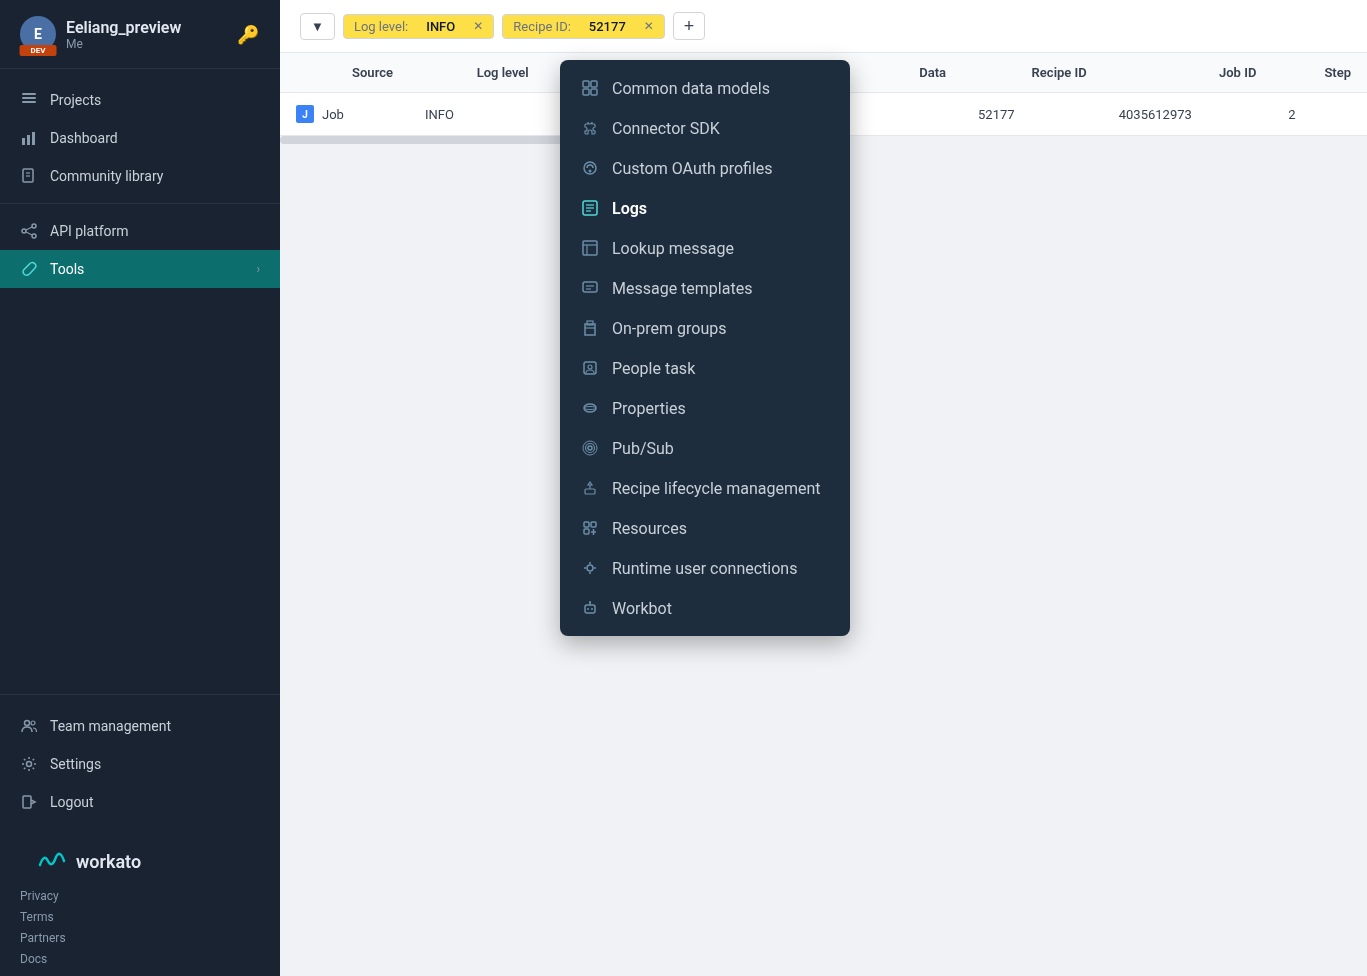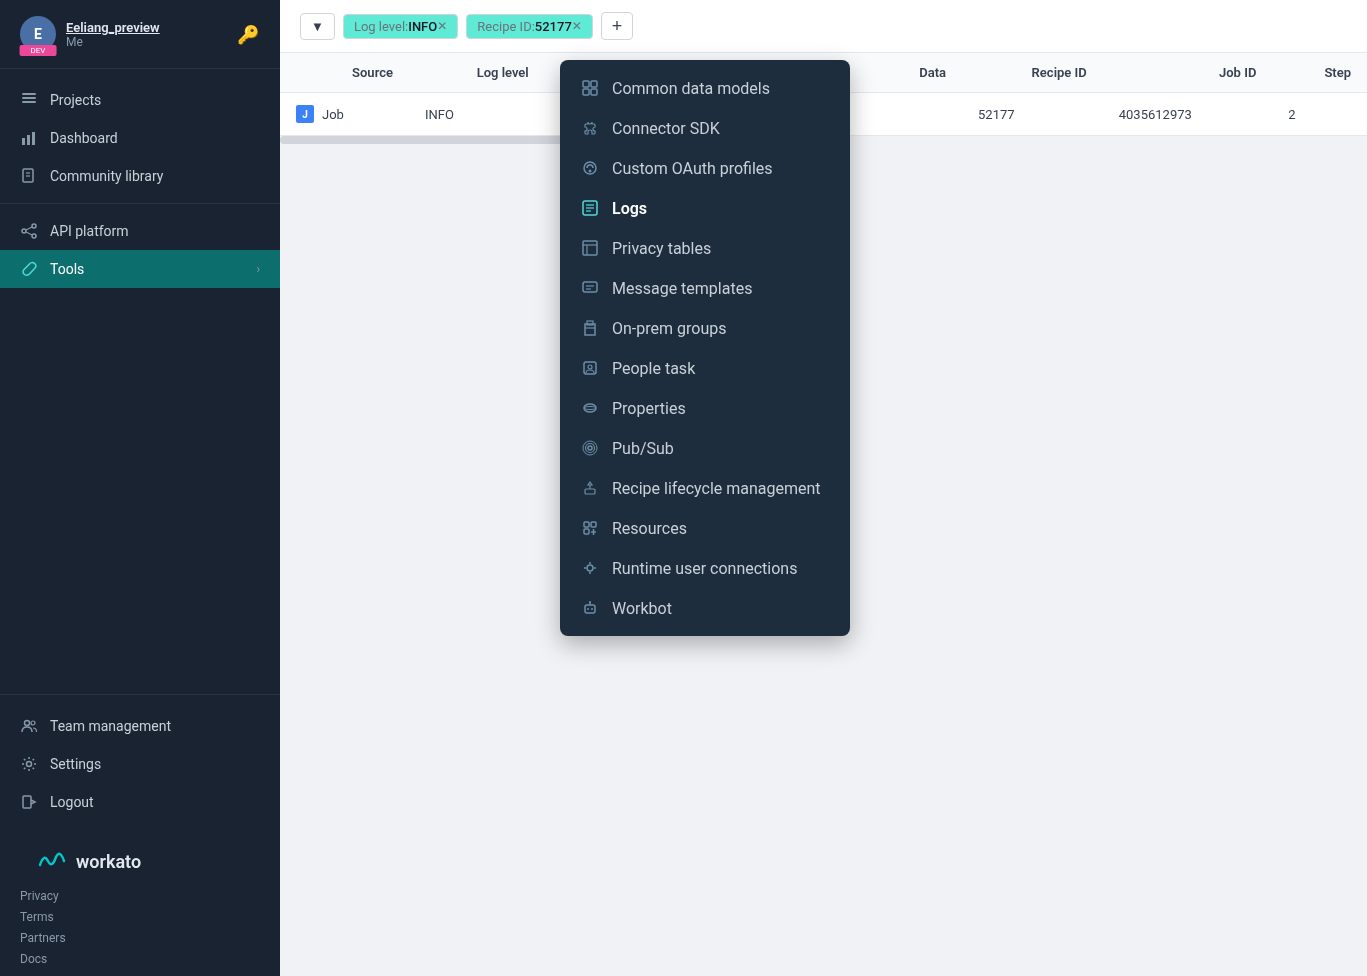--- a/index.html
+++ b/index.html
@@ -43,33 +43,32 @@
       font-weight: bold;
       font-size: 14px;
       position: relative;
     }
 
     .dev-badge {
       position: absolute;
       bottom: -4px;
       left: 50%;
       transform: translateX(-50%);
-      background: #ec4899;
+      background: #c2410c;
       color: white;
       font-size: 8px;
       padding: 1px 11px;
       border-radius: 2px;
-      font-weight: normal;
+      font-weight: bold;
     }
 
     .user-name {
-      font-size: 13px;
+      font-size: 16px;
       font-weight: 600;
       color: #e2e8f0;
-      text-decoration: underline;
     }
 
     .user-role {
       font-size: 12px;
       color: #8899aa;
     }
 
     .key-icon {
       color: #8899aa;
       font-size: 18px;
@@ -182,27 +181,27 @@
       background: white;
       border: 1px solid #d1d5db;
       border-radius: 4px;
       padding: 5px 10px;
       cursor: pointer;
       font-size: 13px;
       color: #374151;
     }
 
     .filter-tag {
-      background: #5eead4;
+      background: #fde047;
       border: 1px solid #d1d5db;
       border-radius: 4px;
       padding: 4px 10px;
       display: flex;
       align-items: center;
-      gap: 0;
+      gap: 18px;
       font-size: 13px;
       color: #374151;
     }
 
     .filter-tag .tag-label {
       color: #6b7280;
     }
 
     .filter-tag .tag-value {
       color: #111827;
@@ -552,21 +551,21 @@
     </div>
 
     <div class="dropdown-item">
       <span class="d-icon">
         <svg width="16" height="16" viewBox="0 0 16 16" fill="none">
             <rect x="1" y="1" width="14" height="14" rx="1" stroke="#6b8fa8" stroke-width="1.5" fill="none"></rect>
             <line x1="1" y1="5" x2="15" y2="5" stroke="#6b8fa8" stroke-width="1.2"></line>
             <line x1="5" y1="5" x2="5" y2="15" stroke="#6b8fa8" stroke-width="1.2"></line>
           </svg>
       </span>
-      <span>Privacy tables</span>
+      <span>Lookup message</span>
     </div>
 
     <div class="dropdown-item">
       <span class="d-icon">
         <svg width="16" height="16" viewBox="0 0 16 16" fill="none">
             <rect x="1" y="2" width="14" height="10" rx="2" stroke="#6b8fa8" stroke-width="1.5" fill="none"></rect>
             <line x1="4" y1="6" x2="12" y2="6" stroke="#6b8fa8" stroke-width="1.2"></line>
             <line x1="4" y1="9" x2="9" y2="9" stroke="#6b8fa8" stroke-width="1.2"></line>
           </svg>
       </span>

